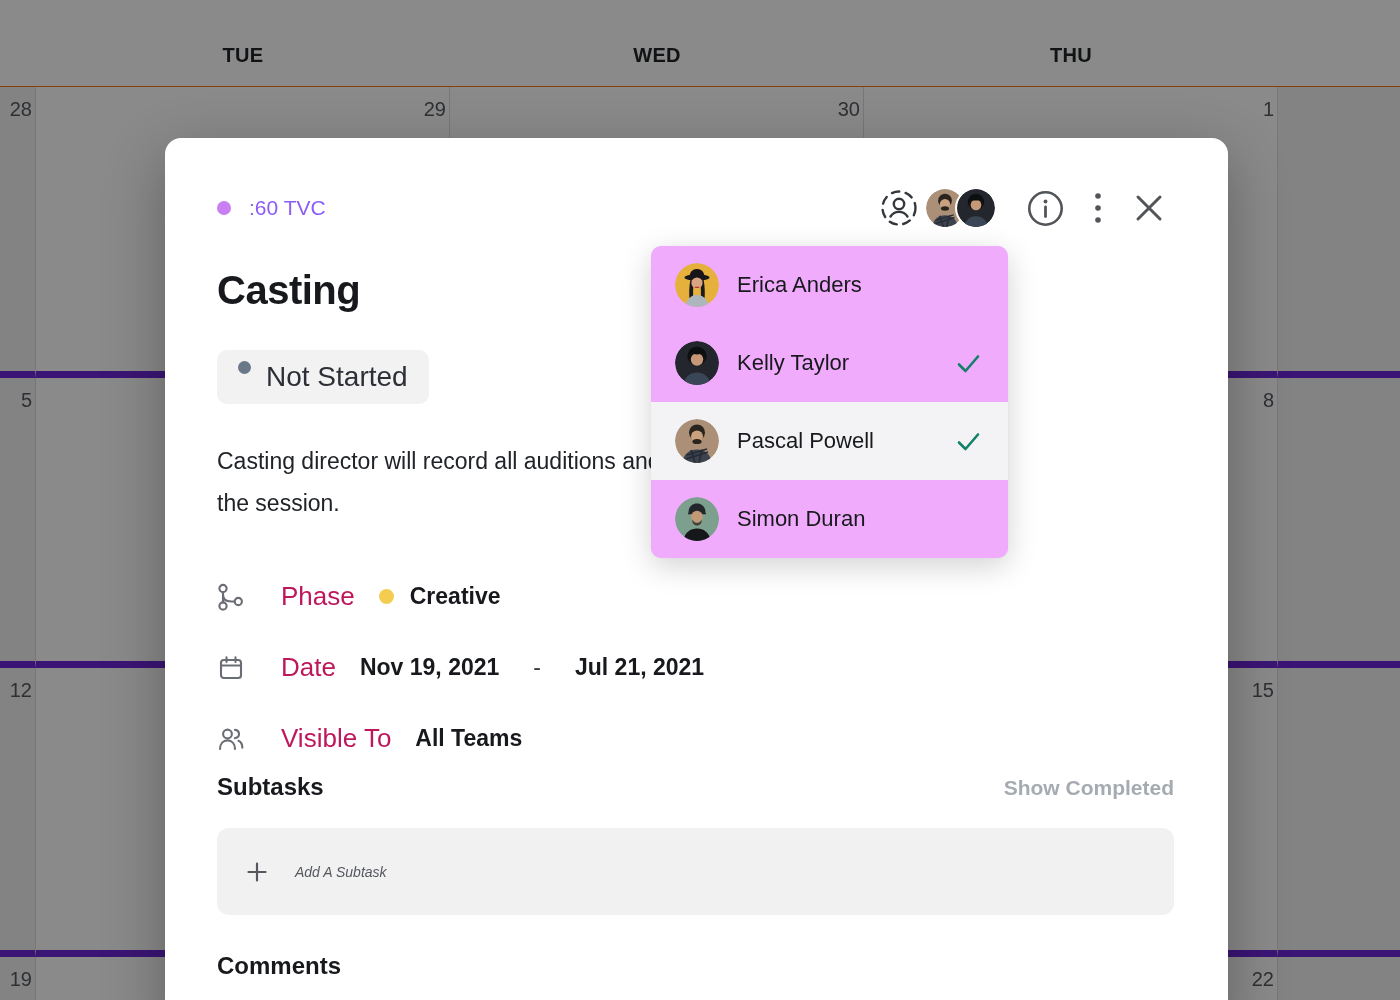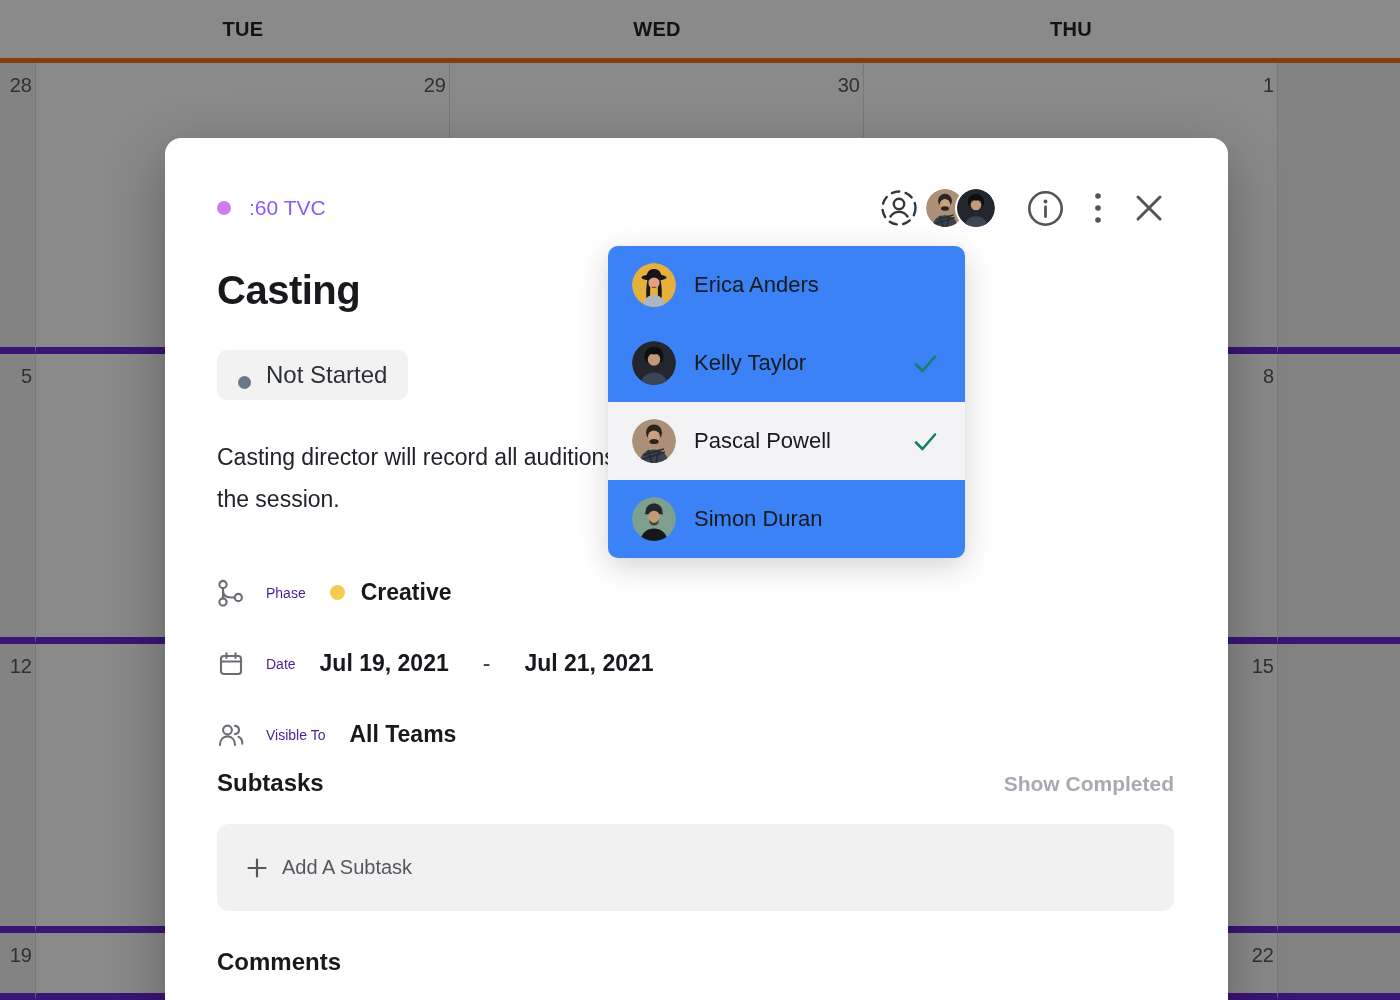--- a/index.html
+++ b/index.html
@@ -8,21 +8,21 @@
     position: relative;
     font-family: "Liberation Sans", sans-serif;
     background: #ffffff;
   }
 
   
   .calendar { position: absolute; inset: 0; background: #fff; display: flex; flex-direction: column; }
   .cal-header {
     height: 63px; flex: 0 0 63px;
     display: grid; grid-template-columns: 36px 414px 414px 414px 1fr;
-    border-bottom: 5px solid #f97316; align-items: center;
+    border-bottom: 1px solid #f97316; align-items: center; margin-top: 24px;
   }
   .cal-day-label { text-align: center; font-size: 20px; font-weight: 700; color: #202327; letter-spacing: .3px; }
   .cal-grid {
     flex: 1;
     display: grid;
     grid-template-columns: 36px 414px 414px 414px 1fr;
     grid-template-rows: 291px 290px 289px auto;
   }
   .cal-cell {
     border-right: 1px solid #dedede;
@@ -54,56 +54,57 @@
   .assign-btn { margin-right: 8px; }
   .avatar-stack { display: flex; align-items: center; margin-right: 32px; }
   .avatar-sm { width: 38px; height: 38px; border-radius: 50%; overflow: hidden; flex: 0 0 38px; }
   .avatar-sm.overlap { margin-left: -7px; box-shadow: 0 0 0 2px #fff; }
   .info-btn { margin-right: 30px; }
   .kebab-btn { margin-right: 32px; }
 
   .task-title { margin-top: 38px; font-size: 40px; line-height: 48px; font-weight: 700; color: #17191d; letter-spacing: -.5px; }
 
   .status-badge {
-    margin-top: 36px; display: inline-flex; align-items: flex-end; gap: 15px;
+    margin-top: 36px; display: inline-flex; align-items: flex-start; gap: 15px;
     background: #f2f2f3; border-radius: 10px; padding: 11px 21px;
-    font-size: 24px; color: #2c3036; cursor: pointer; border: none;
+    font-size: 28px; color: #2c3036; cursor: pointer; border: none;
   }
   .status-dot { width: 13px; height: 13px; border-radius: 50%; background: var(--status-dot); }
 
   .description { margin-top: 36px; font-size: 23px; line-height: 42px; color: #202328; }
   .description span { display: block; }
 
   .meta { margin-top: 52px; }
   .meta-row { display: flex; align-items: center; height: 41px; margin-bottom: 30px; }
   .meta-row:last-child { margin-bottom: 0; }
   .meta-icon { width: 28px; height: 28px; flex: 0 0 28px; color: #6a6e74; }
-  .meta-label { margin-left: 21px; font-size: 14px; color: #4c1d95; }
+  .meta-label { margin-left: 36px; font-size: 26px; color: #be185d; }
   .meta-value { margin-left: 24px; display: flex; align-items: center; gap: 16px; font-size: 23px; font-weight: 700; color: #17191d; cursor: pointer; }
   .phase-dot { width: 15px; height: 15px; border-radius: 50%; background: var(--phase-yellow); }
   .date-sep { margin: 0 18px; font-weight: 400; color: #3a3d42; }
 
   .subtasks-header { margin-top: 14px; display: flex; align-items: baseline; justify-content: space-between; }
   .section-heading { font-size: 24px; font-weight: 700; color: #17191d; }
   .show-completed { font-size: 21px; font-weight: 600; color: #a6abb2; background: none; border: none; cursor: pointer; }
 
   .add-subtask {
     margin-top: 27px; height: 87px; width: 100%;
     background: #f1f1f2; border: none; border-radius: 12px;
-    display: flex; align-items: center; gap: 13px; padding: 0 28px;
-    font-size: 20px; color: #54585e; cursor: pointer;
+    display: flex; align-items: center; gap: 26px; padding: 0 28px;
+    font-size: 14px; color: #54585e; cursor: pointer;
     font-family: "Liberation Sans", sans-serif;
+    font-style: italic;
   }
 
   .comments-heading { margin-top: 37px; }
 
   
   .dropdown {
-    position: absolute; left: 608px; top: 246px; width: 357px;
-    background: #3b82f6; border-radius: 10px;
+    position: absolute; left: 651px; top: 246px; width: 357px;
+    background: #f0abfc; border-radius: 10px;
     box-shadow: 0 8px 30px rgba(0,0,0,0.18), 0 0 1px rgba(0,0,0,0.08);
     overflow: hidden; z-index: 5;
   }
   .dropdown-item {
     height: 78px; display: flex; align-items: center;
     padding: 0 26px 0 24px; gap: 12px; cursor: pointer;
   }
   .dropdown-item.highlighted { background: #f3f3f5; }
   .avatar { width: 44px; height: 44px; border-radius: 50%; overflow: hidden; flex: 0 0 44px; }
   .dd-name { font-size: 22px; font-weight: 500; color: #17191c; margin-left: 6px; }
@@ -250,21 +251,21 @@
 
     <div class="meta-row">
       <span class="meta-icon">
         <svg width="28" height="28" viewBox="0 0 28 28" fill="none" stroke="#6a6e74" stroke-width="2.1" stroke-linecap="round">
           <rect x="4" y="6" width="20" height="18" rx="2.8"></rect>
           <path d="M9.5 3.2 V 8 M18.5 3.2 V 8 M4.5 11.5 H 23.5"></path>
         </svg>
       </span>
       <span class="meta-label">Date</span>
       <span class="meta-value">
-        <span>Jul 19, 2021</span>
+        <span>Nov 19, 2021</span>
         <span class="date-sep">-</span>
         <span>Jul 21, 2021</span>
       </span>
     </div>
 
     <div class="meta-row">
       <span class="meta-icon">
         <svg width="28" height="28" viewBox="0 0 28 28" fill="none" stroke="#6a6e74" stroke-width="2.1" stroke-linecap="round">
           <circle cx="10.5" cy="9" r="4.4"></circle>
           <path d="M3 24 c0 -5.6 3.4 -8.6 7.5 -8.6 s7.5 3 7.5 8.6"></path>

